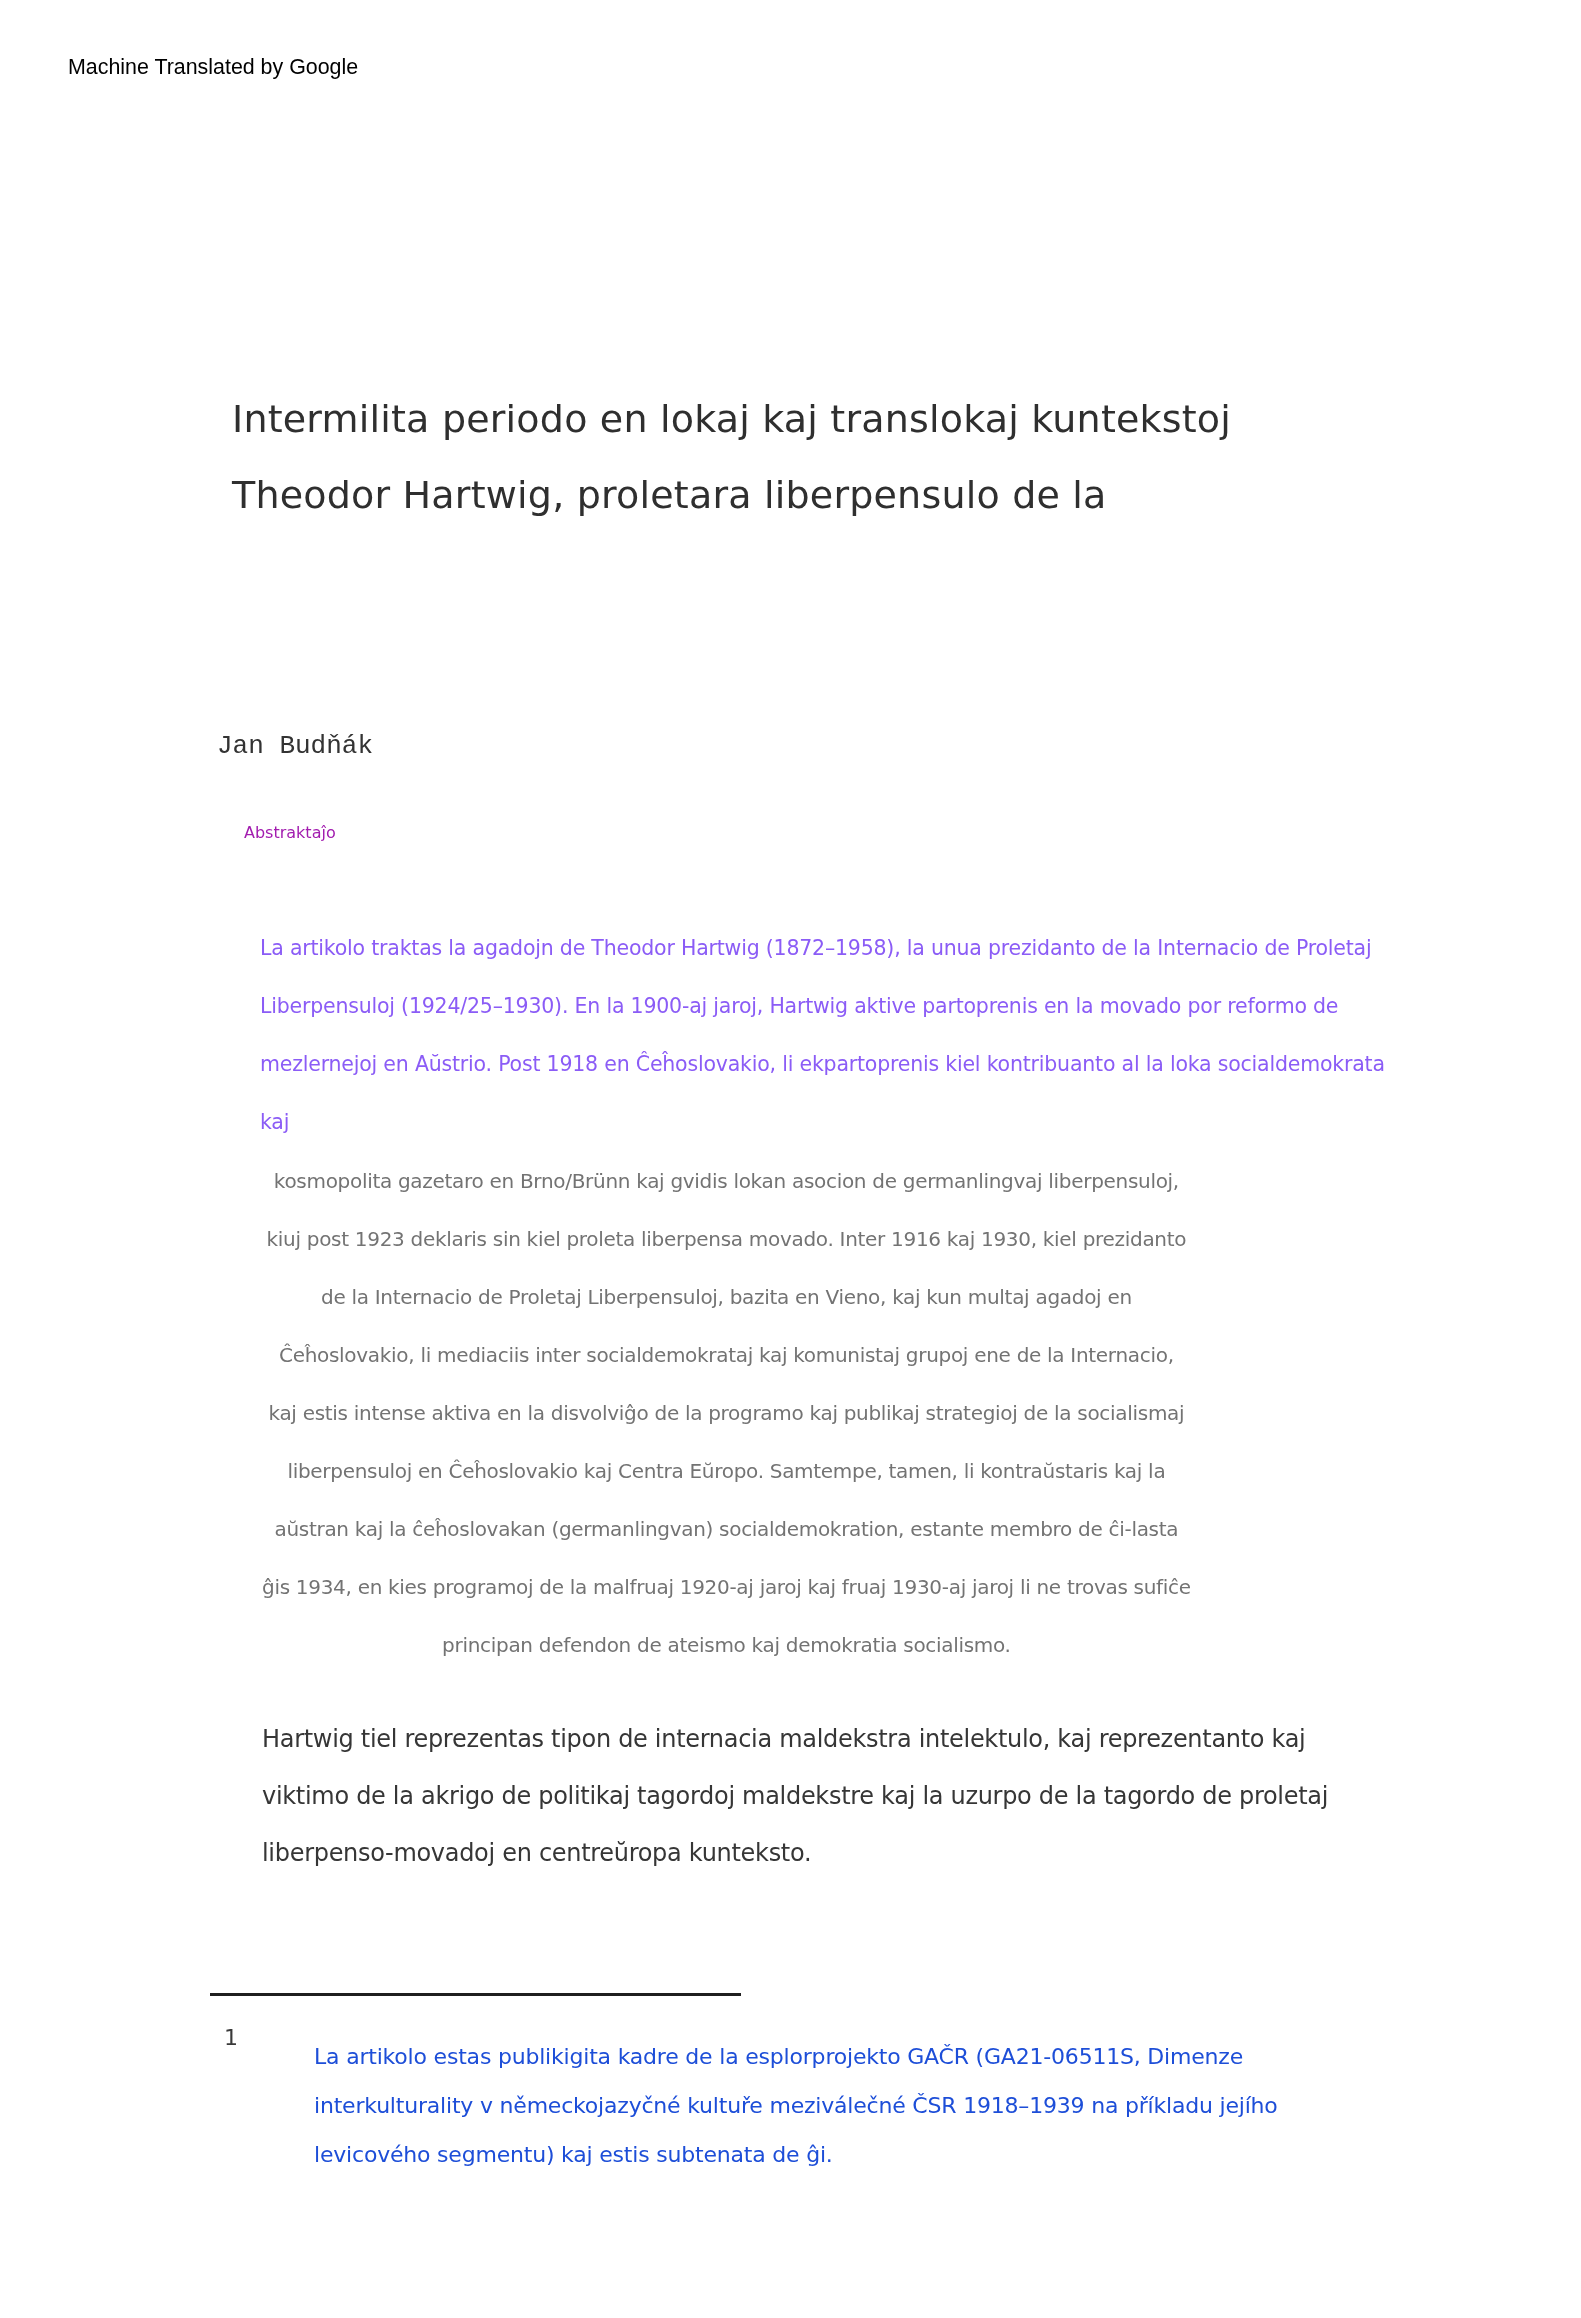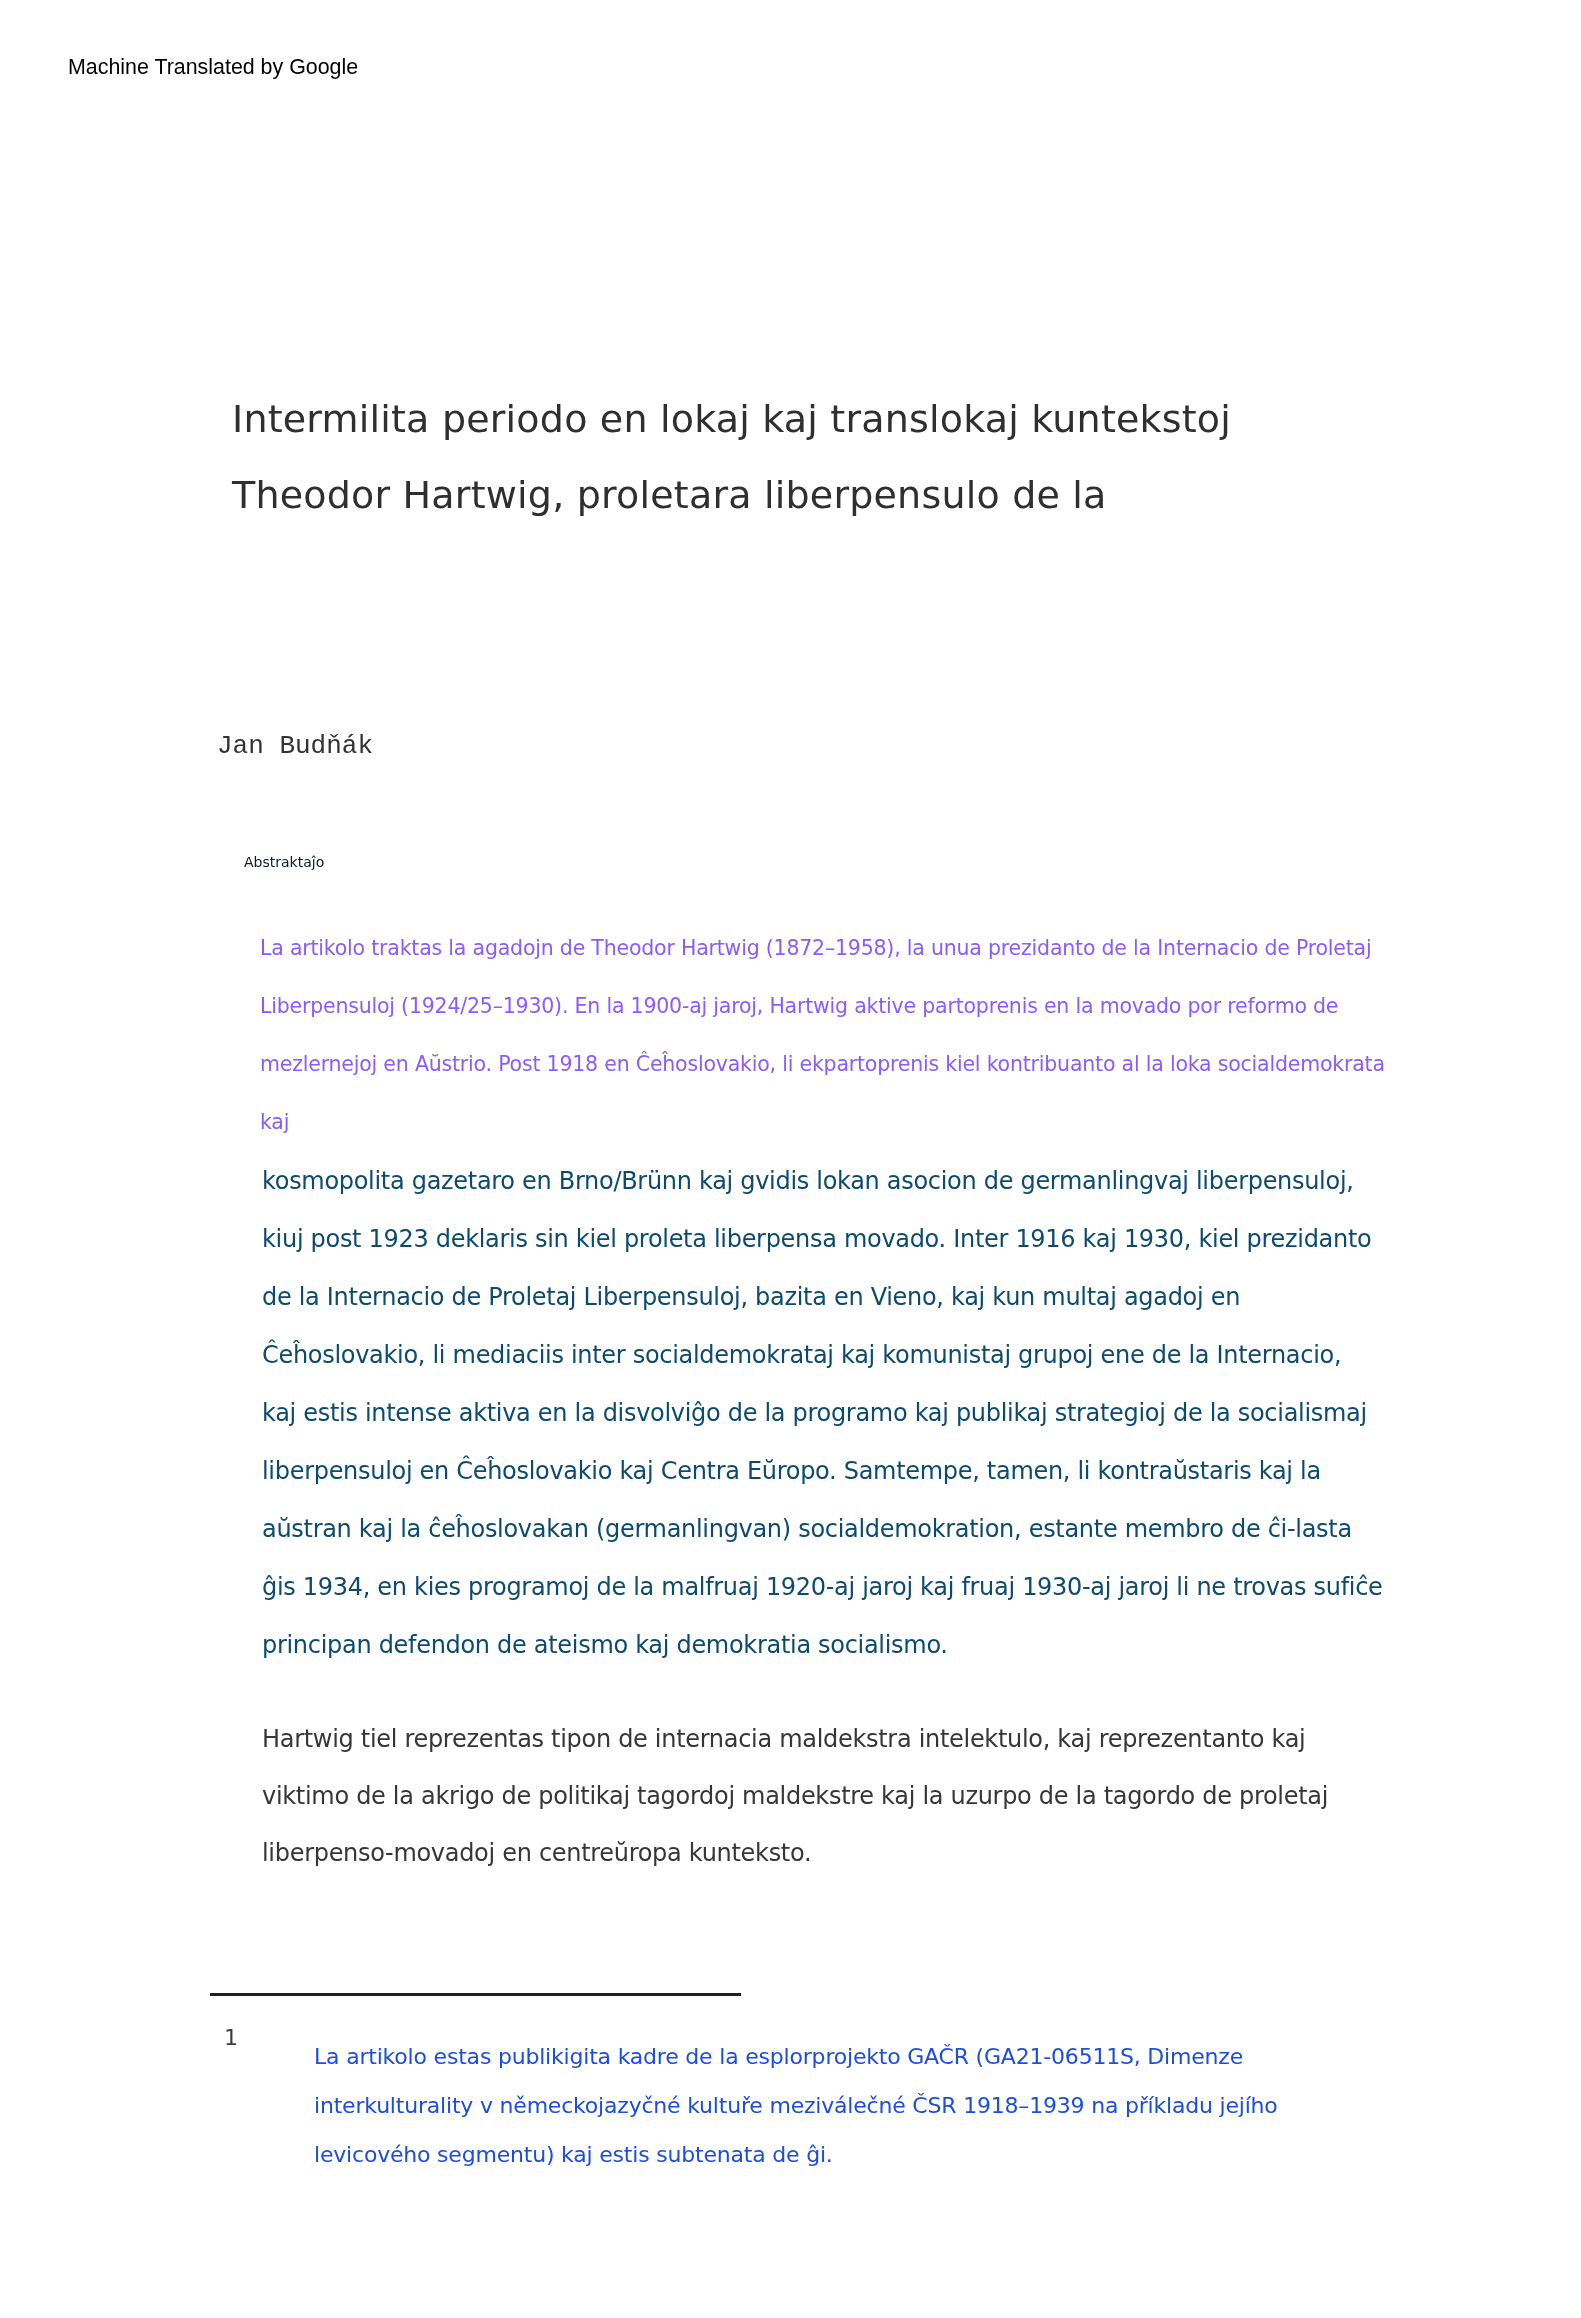--- a/index.html
+++ b/index.html
@@ -29,37 +29,38 @@
   }
 
   .author {
     left: 181px; top: 695px;
     font-size: 26px; line-height: 30px;
     color: #333333;
     font-family: Liberation Mono, monospace;
   }
 
   .abstract-label {
-    left: 208px; top: 813px;
-    font-size: 14px; line-height: 27px;
-    color: #0f172a;
+    left: 208px; top: 783px;
+    font-size: 16px; line-height: 27px;
+    color: #a21caf;
   }
 
   .abstract-body {
     left: 212px; top: 877px;
     font-size: 20.5px; line-height: 46px;
     color: #8b5cf6;
     letter-spacing: -0.2px;
   }
 
   .paragraph1 {
     left: 214px; top: 1110px;
-    font-size: 24px; line-height: 46px;
-    color: #0c4a6e;
+    font-size: 20px; line-height: 46px;
+    color: #737373;
     letter-spacing: -0.3px;
+    text-align: center;
   }
 
   .paragraph2 {
     left: 214px; top: 1669px;
     font-size: 24px; line-height: 45px;
     color: #363636;
     letter-spacing: -0.3px;
   }
 
   .footnote-rule {

